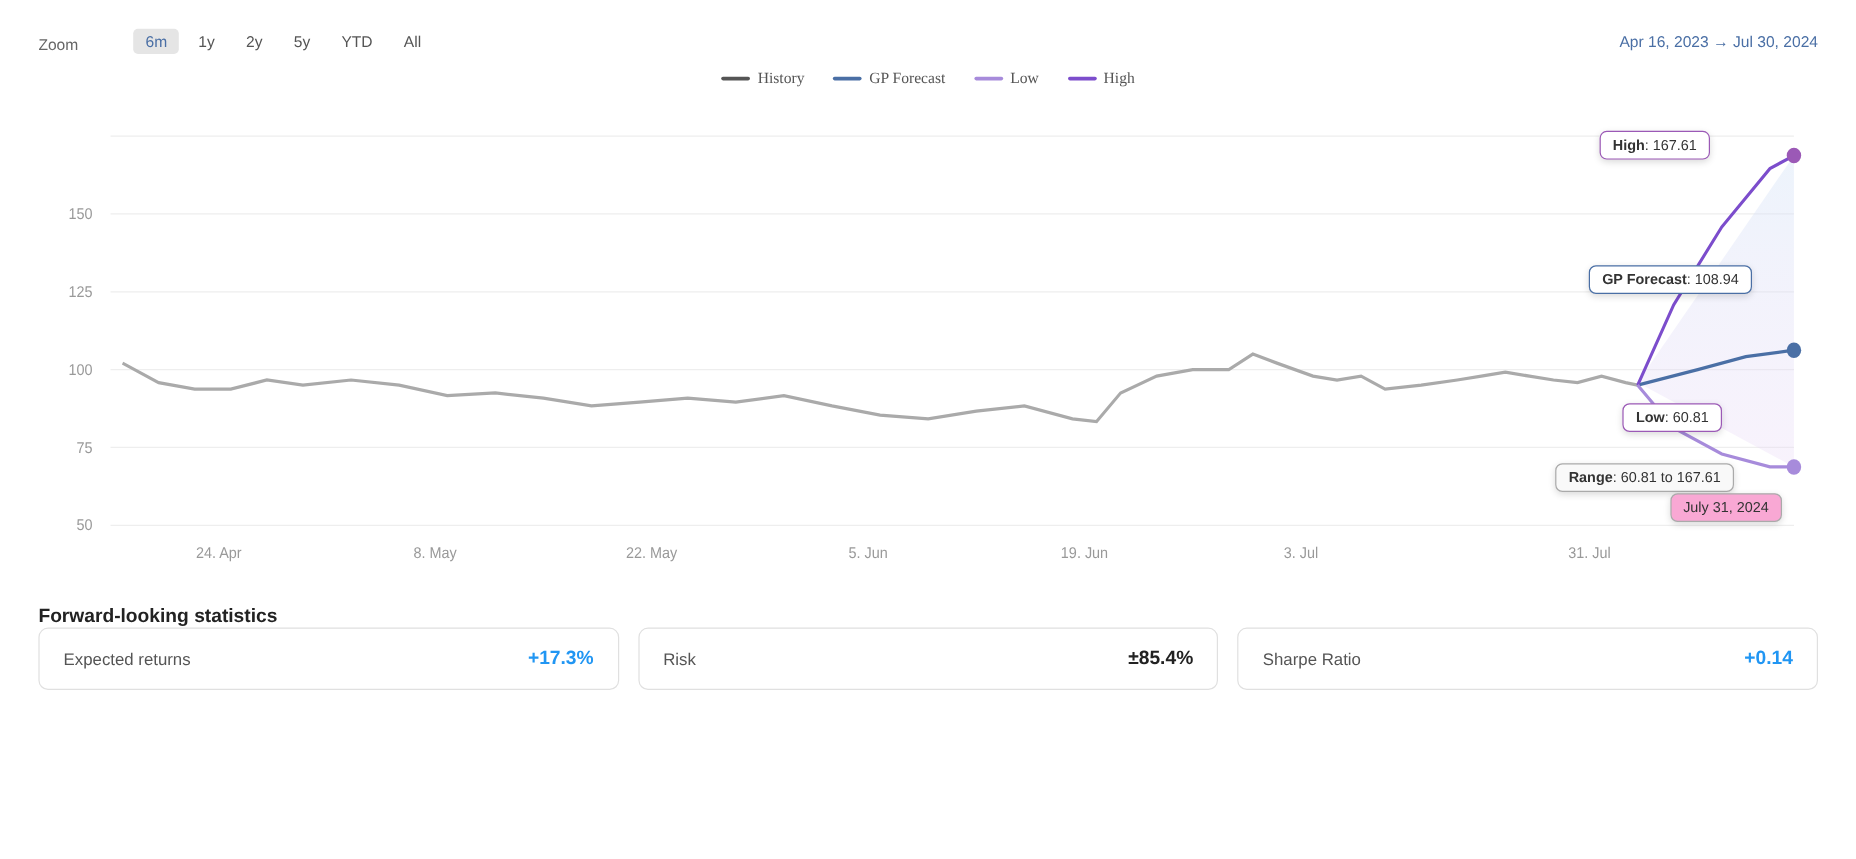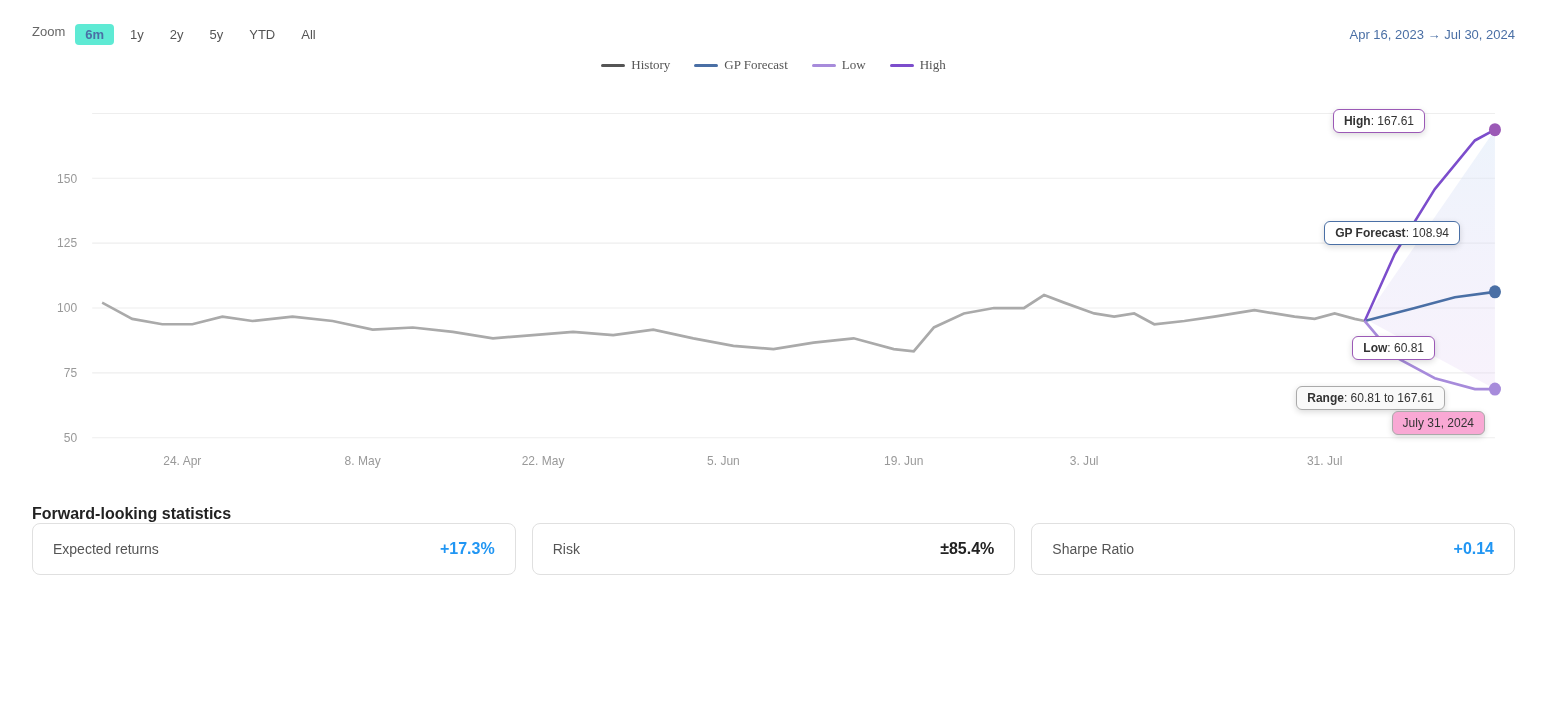--- a/index.html
+++ b/index.html
@@ -1,23 +1,23 @@
 <!DOCTYPE html>
 <html><head>
   <meta charset="utf-8">
   <style>
     * { box-sizing: border-box; margin: 0; padding: 0; }
     body { font-family: -apple-system, BlinkMacSystemFont, 'Segoe UI', sans-serif; background: #fff; color: #333; font-size: 14px; }
     .container { padding: 24px 32px; max-width: 1547px; }
     .page-title { font-size: 16px; color: #4a6fa5; font-weight: 500; margin-bottom: 18px; }
     .zoom-bar { display: flex; align-items: center; justify-content: space-between; margin-bottom: 12px; }
-    .zoom-controls { display: flex; align-items: flex-start; gap: 6px; }
+    .zoom-controls { display: flex; align-items: flex-end; gap: 6px; }
     .zoom-label { color: #666; margin-right: 4px; font-size: 13px; }
     .zoom-btn { padding: 3px 10px; border-radius: 4px; border: none; background: transparent; cursor: pointer; font-size: 13px; color: #555; }
-    .zoom-btn.active { background: #5eead4; color: #4a6fa5; font-weight: 700; }
+    .zoom-btn.active { background: #e5e5e5; color: #4a6fa5; font-weight: 400; margin-left: 36px; }
     .date-range { color: #4a6fa5; font-size: 13px; }
     .legend { display: flex; align-items: center; justify-content: center; gap: 24px; margin-bottom: 8px; font-family: Liberation Serif, serif; }
     .legend-item { display: flex; align-items: center; gap: 6px; font-size: 13px; color: #555; }
     .legend-line { width: 24px; height: 3px; border-radius: 2px; }
     .legend-line.history { background: #555; }
     .legend-line.gp { background: #4a6fa5; }
     .legend-line.low { background: #a78bdb; }
     .legend-line.high { background: #7c4dcc; }
     .chart-wrapper { position: relative; width: 100%; height: 400px; margin-bottom: 24px; }
     .chart-svg { width: 100%; height: 100%; }

